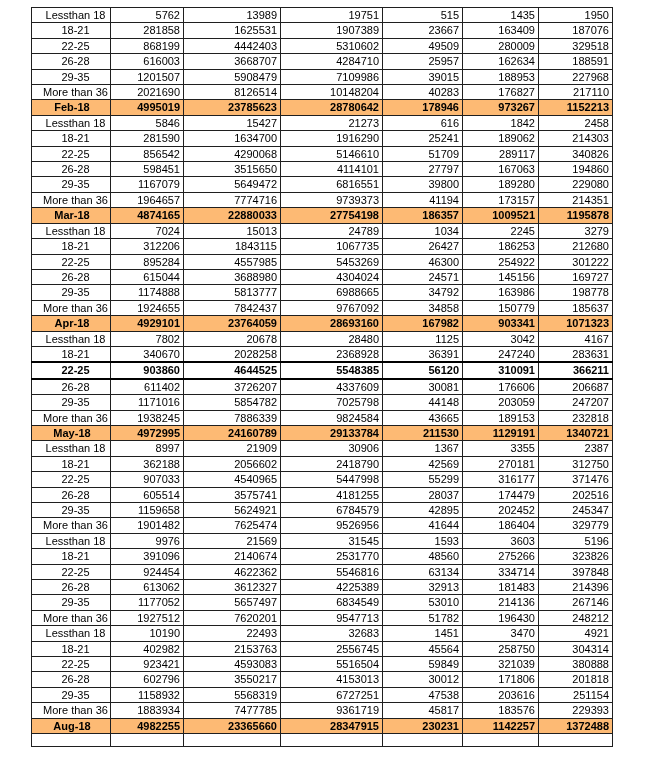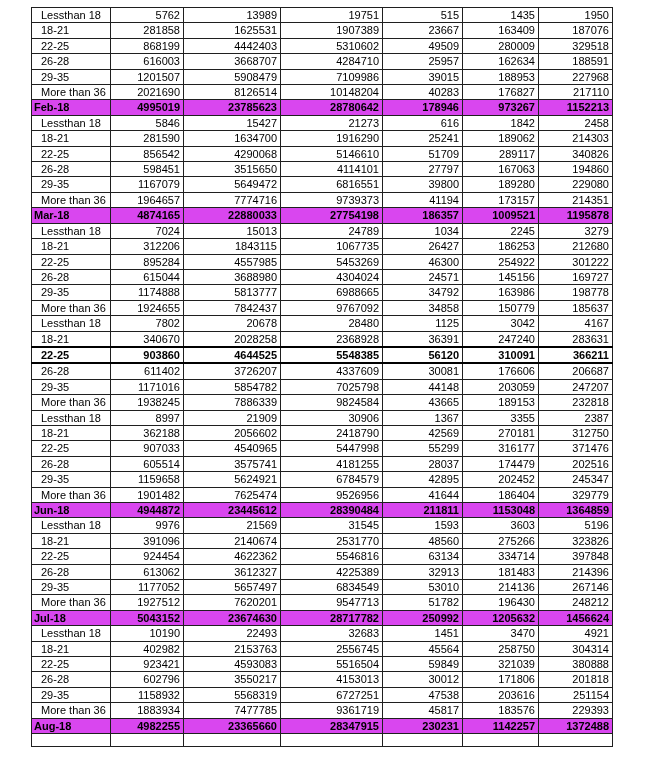--- a/index.html
+++ b/index.html
@@ -28,29 +28,29 @@
     border: 1px solid #1f1f1f;
     font-size: 11px;
     height: 14.4px;
     line-height: 14.4px;
     padding: 0;
     white-space: nowrap;
     overflow: hidden;
     vertical-align: middle;
   }
   td.label {
-    text-align: left;
+    text-align: center;
     padding-left: 9px;
   }
   td.num {
     text-align: right;
     padding-right: 3px;
   }
   tr.month td {
-    background: #d946ef;
+    background: #fdba74;
     font-weight: 700;
   }
   tr.month td.label {
     padding-left: 2px;
   }
   tr.emph td {
     font-weight: 700;
     border-top: 2px solid #000;
     border-bottom: 2px solid #000;
   }
@@ -247,20 +247,29 @@
         </tr>
         <tr class="age">
           <td class="label">More than 36</td>
           <td class="num">1924655</td>
           <td class="num">7842437</td>
           <td class="num">9767092</td>
           <td class="num">34858</td>
           <td class="num">150779</td>
           <td class="num">185637</td>
         </tr>
+        <tr class="month">
+          <td class="label">Apr-18</td>
+          <td class="num">4929101</td>
+          <td class="num">23764059</td>
+          <td class="num">28693160</td>
+          <td class="num">167982</td>
+          <td class="num">903341</td>
+          <td class="num">1071323</td>
+        </tr>
         <tr class="age">
           <td class="label">Lessthan 18</td>
           <td class="num">7802</td>
           <td class="num">20678</td>
           <td class="num">28480</td>
           <td class="num">1125</td>
           <td class="num">3042</td>
           <td class="num">4167</td>
         </tr>
         <tr class="age">
@@ -301,20 +310,29 @@
         </tr>
         <tr class="age">
           <td class="label">More than 36</td>
           <td class="num">1938245</td>
           <td class="num">7886339</td>
           <td class="num">9824584</td>
           <td class="num">43665</td>
           <td class="num">189153</td>
           <td class="num">232818</td>
         </tr>
+        <tr class="month">
+          <td class="label">May-18</td>
+          <td class="num">4972995</td>
+          <td class="num">24160789</td>
+          <td class="num">29133784</td>
+          <td class="num">211530</td>
+          <td class="num">1129191</td>
+          <td class="num">1340721</td>
+        </tr>
         <tr class="age">
           <td class="label">Lessthan 18</td>
           <td class="num">8997</td>
           <td class="num">21909</td>
           <td class="num">30906</td>
           <td class="num">1367</td>
           <td class="num">3355</td>
           <td class="num">2387</td>
         </tr>
         <tr class="age">
@@ -355,29 +373,20 @@
         </tr>
         <tr class="age">
           <td class="label">More than 36</td>
           <td class="num">1901482</td>
           <td class="num">7625474</td>
           <td class="num">9526956</td>
           <td class="num">41644</td>
           <td class="num">186404</td>
           <td class="num">329779</td>
         </tr>
-        <tr class="month">
-          <td class="label">Jun-18</td>
-          <td class="num">4944872</td>
-          <td class="num">23445612</td>
-          <td class="num">28390484</td>
-          <td class="num">211811</td>
-          <td class="num">1153048</td>
-          <td class="num">1364859</td>
-        </tr>
         <tr class="age">
           <td class="label">Lessthan 18</td>
           <td class="num">9976</td>
           <td class="num">21569</td>
           <td class="num">31545</td>
           <td class="num">1593</td>
           <td class="num">3603</td>
           <td class="num">5196</td>
         </tr>
         <tr class="age">
@@ -417,29 +426,20 @@
           <td class="num">267146</td>
         </tr>
         <tr class="age">
           <td class="label">More than 36</td>
           <td class="num">1927512</td>
           <td class="num">7620201</td>
           <td class="num">9547713</td>
           <td class="num">51782</td>
           <td class="num">196430</td>
           <td class="num">248212</td>
-        </tr>
-        <tr class="month">
-          <td class="label">Jul-18</td>
-          <td class="num">5043152</td>
-          <td class="num">23674630</td>
-          <td class="num">28717782</td>
-          <td class="num">250992</td>
-          <td class="num">1205632</td>
-          <td class="num">1456624</td>
         </tr>
         <tr class="age">
           <td class="label">Lessthan 18</td>
           <td class="num">10190</td>
           <td class="num">22493</td>
           <td class="num">32683</td>
           <td class="num">1451</td>
           <td class="num">3470</td>
           <td class="num">4921</td>
         </tr>

